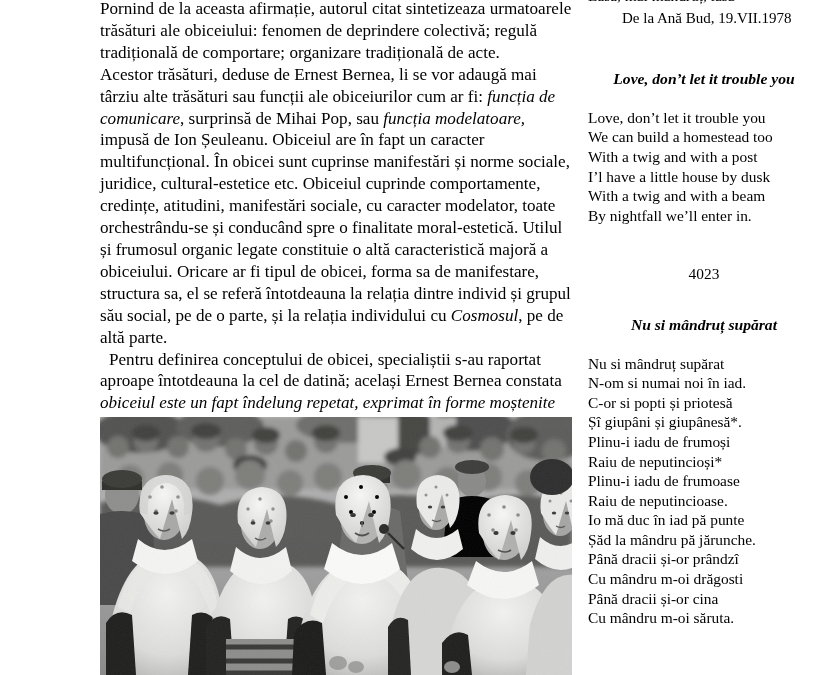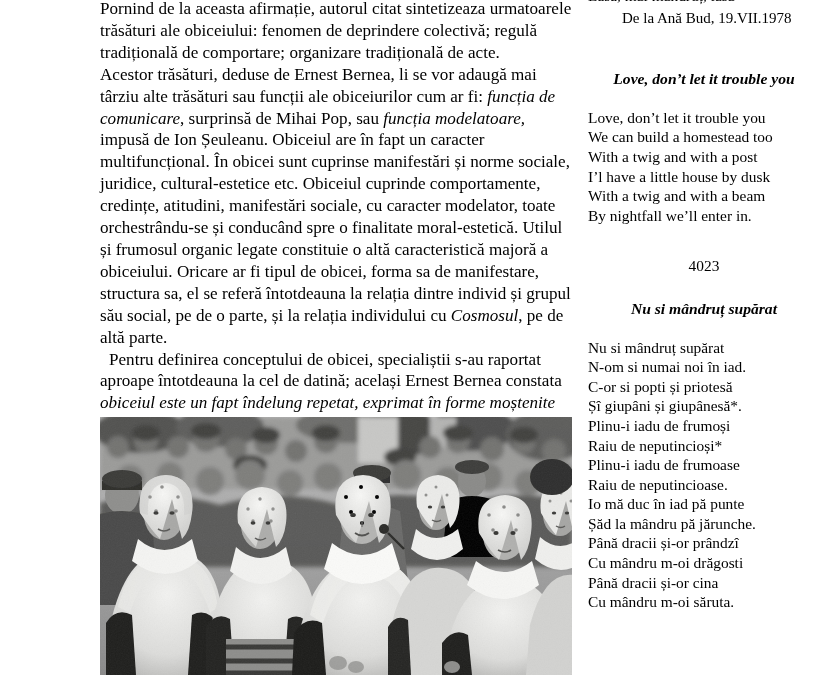--- a/index.html
+++ b/index.html
@@ -74,21 +74,21 @@
   }
   .col-right .song-title {
     margin: 0;
     text-align: center;
     font-weight: bold;
     font-style: italic;
     font-size: 15.6px;
     padding-right: 6px;
   }
   .col-right .catnum {
-    margin: 4px;
+    margin: 12px;
     text-align: center;
     font-size: 15.4px;
     padding-right: 6px;
   }
   .spacer-lg { height: 41px; }
   .spacer-md { height: 27px; }
   .spacer-sm { height: 19px; }
 </style>
 </head>
 <body>

